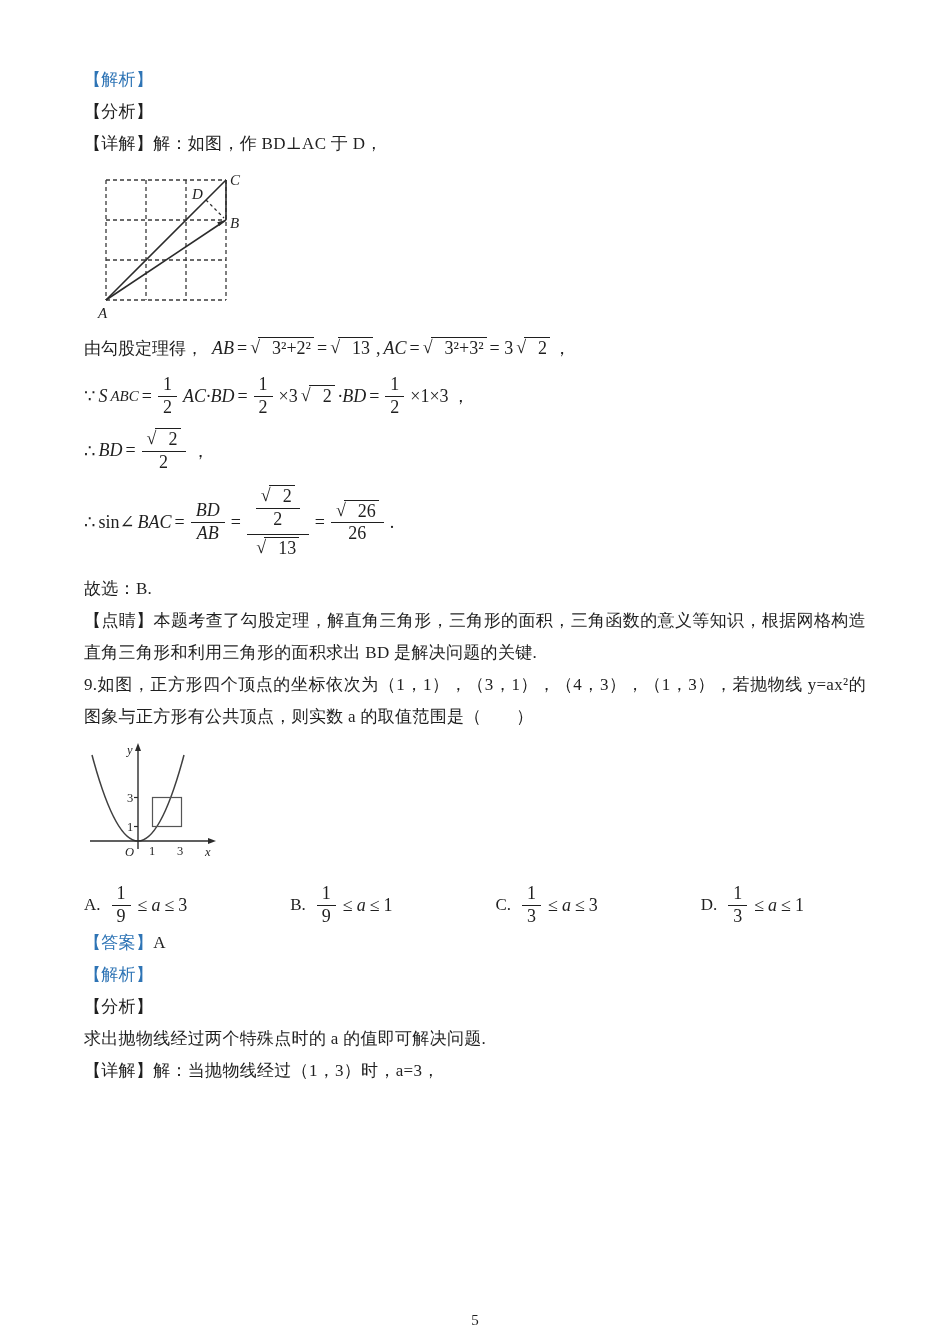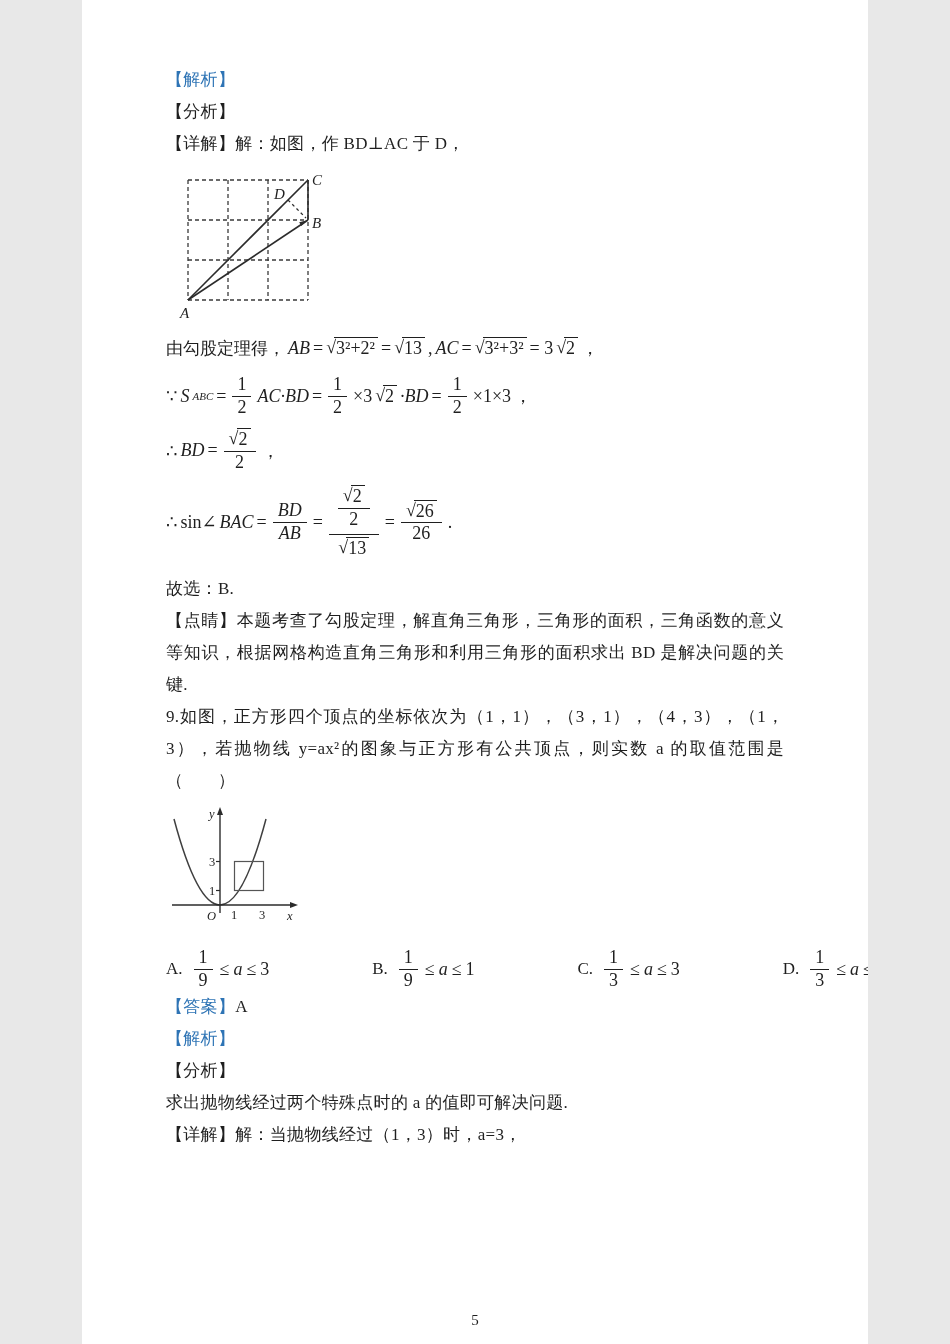--- a/index.html
+++ b/index.html
@@ -1,33 +1,33 @@
 <!DOCTYPE html>
 <html><head>
 <meta charset="utf-8">
 <style>
   html,body{margin:0;padding:0;background:#e8e8e8;}
-  .page{position:relative;width:786px;height:1344px;background:#ffffff;margin:0 auto;
+  .page{position:relative;width:950px;height:1344px;background:#ffffff;margin:0 auto;
         font-family:"Liberation Serif","DejaVu Serif",serif;color:#1f1f1f;overflow:hidden;}
   .content{position:absolute;left:84px;right:84px;top:64px;}
   p{margin:0;line-height:32px;font-size:17px;letter-spacing:0.3px;}
   .just{text-align:justify;}
   .blue{color:#2E74B5;}
   .mi{font-style:italic;}
-  .sub{font-size:11px;font-style:italic;}
+  .sub{font-size:15px;font-style:italic;}
   
   .formula{display:flex;align-items:center;gap:3px;font-size:18px;}
-  .lead-cn{font-size:17px;margin-right:0;}
+  .lead-cn{font-size:17px;margin-right:6px;}
   .frac{display:inline-flex;flex-direction:column;text-align:center;vertical-align:middle;
         line-height:1.2;margin:0 3px;}
   .frac .fn{border-bottom:1.4px solid #1f1f1f;padding:0 5px;display:block;}
   .frac .fd{padding:0 5px;display:block;}
   .sqrt{white-space:nowrap;display:inline-block;}
   .sqrt .sg{display:inline-block;margin-right:-2px;transform:translateY(-1px);}
-  .sqrt .rc{display:inline-block;border-top:1.4px solid #1f1f1f;line-height:1.15;padding:0 3px 0 2px;}
+  .sqrt .rc{display:inline-block;border-top:1.4px solid #1f1f1f;line-height:1.15;padding:0 3px 0 14px;}
   .bigfrac{display:inline-flex;flex-direction:column;text-align:center;vertical-align:middle;
         line-height:1.2;margin:0 3px;}
   .bigfrac > .fn{border-bottom:1.4px solid #1f1f1f;padding:2px 6px 3px;display:flex;justify-content:center;align-items:center;}
   .bigfrac > .fd{padding:2px 6px;display:block;}
   .fig{display:block;}
   .fig1wrap{margin:10px 0 4px 12px;}
   .fig2wrap{margin:8px 0 0 2px;}
   .options{display:flex;width:720px;justify-content:space-between;margin-top:16px;}
   .option{display:flex;align-items:center;gap:4px;font-size:18px;}
   .option .olabel{font-size:17px;margin-right:4px;}

